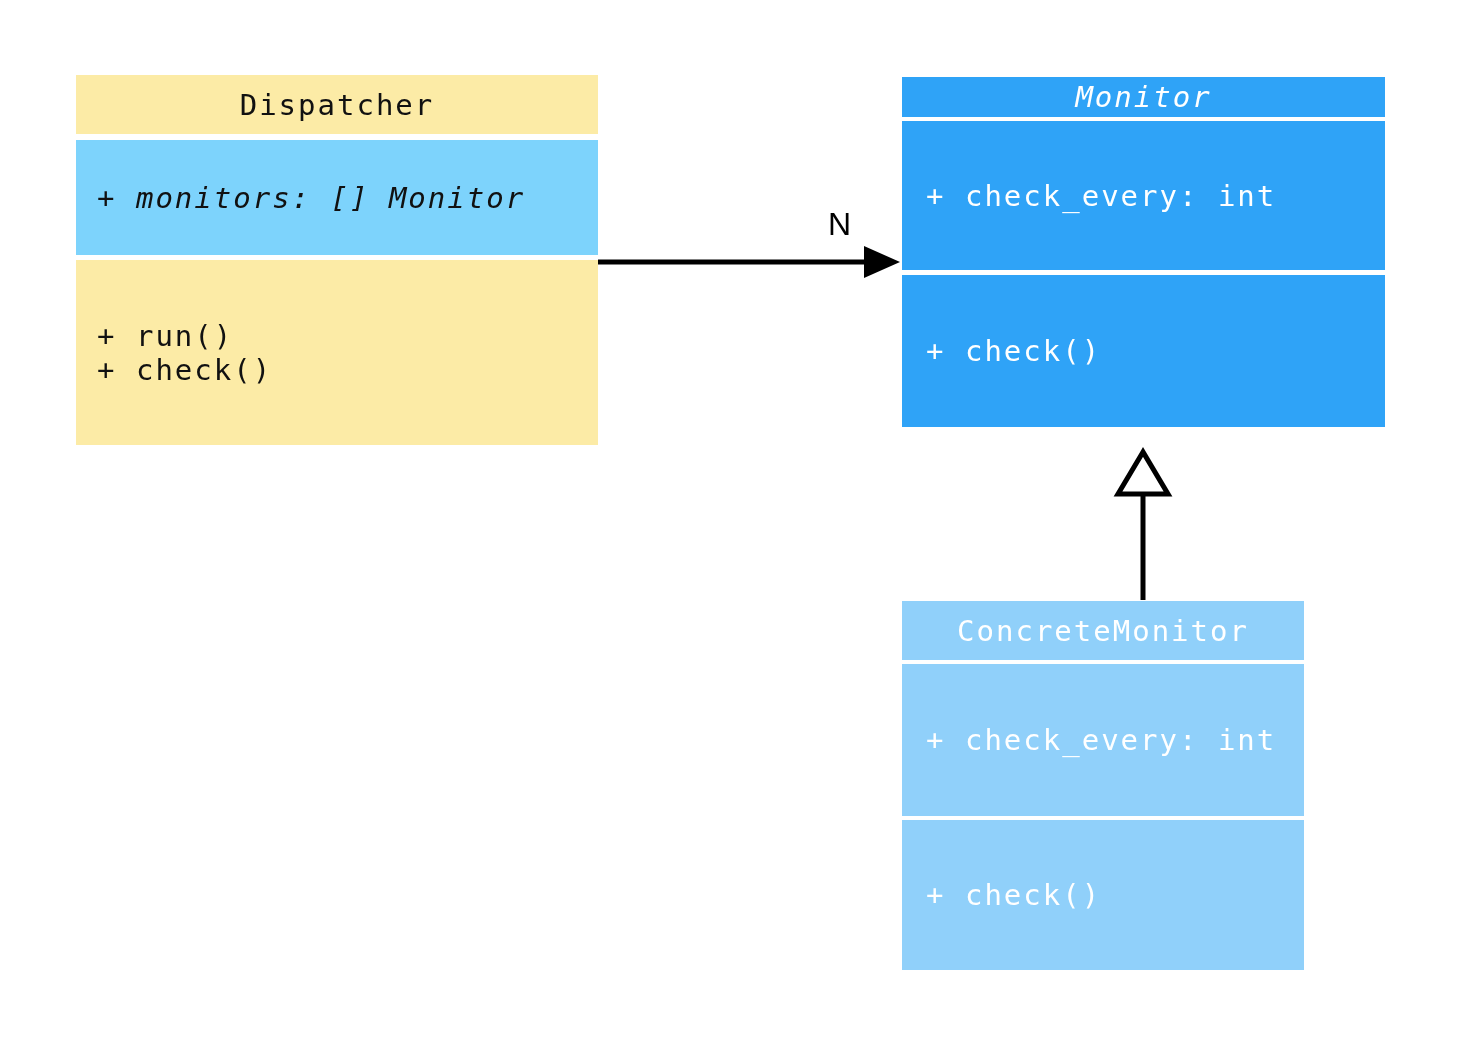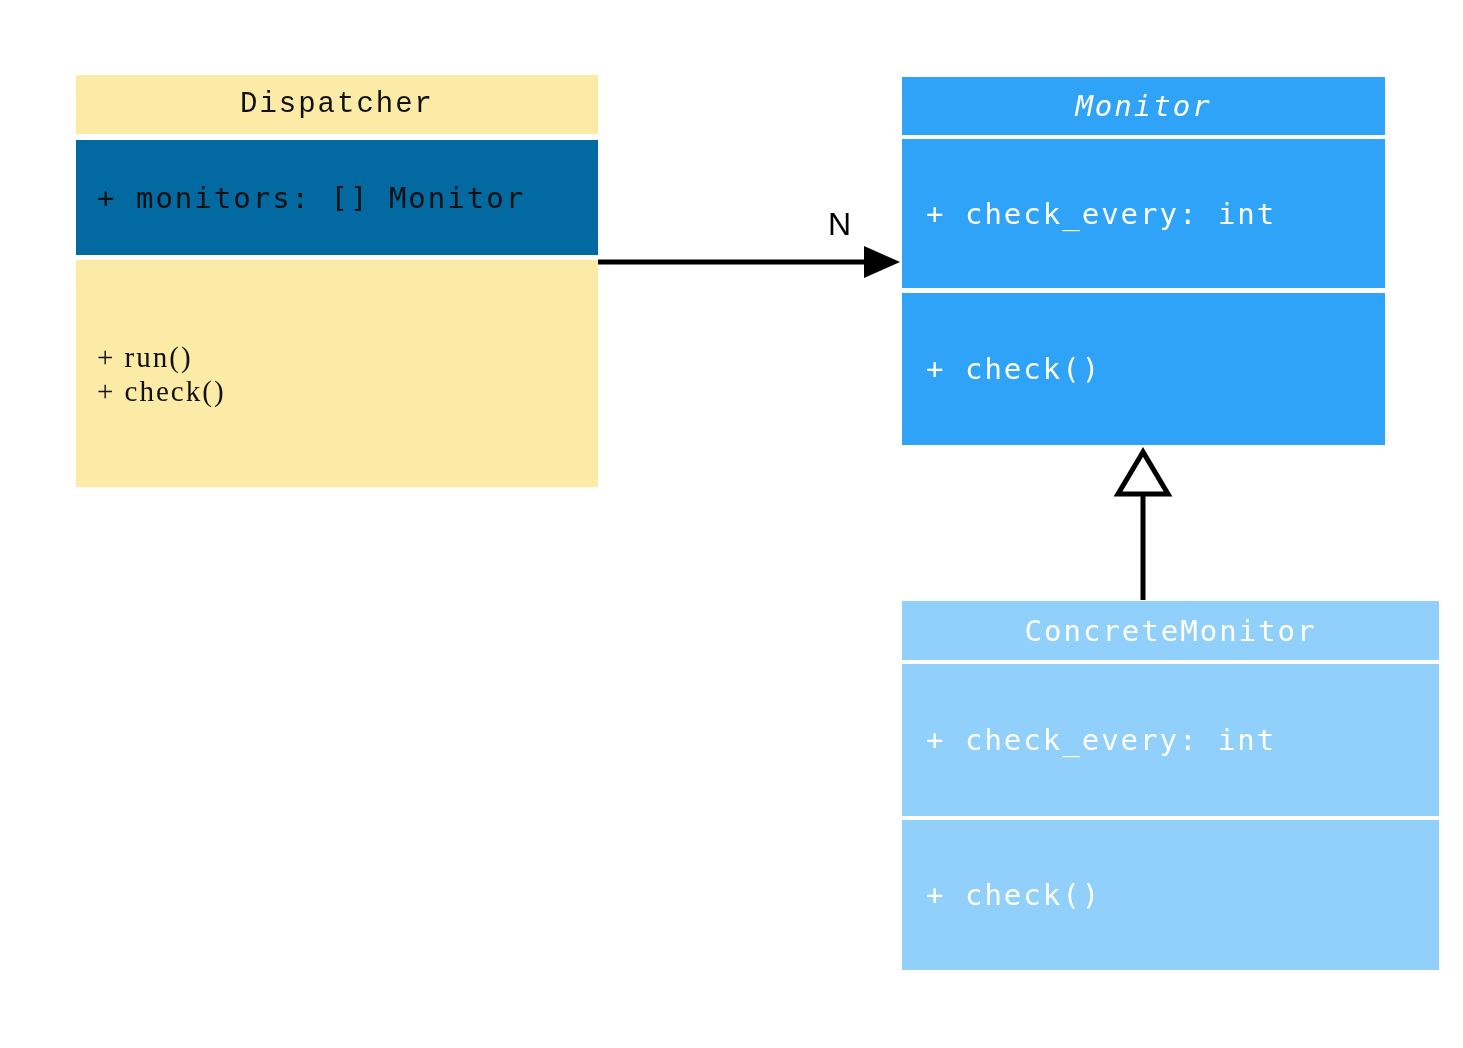--- a/index.html
+++ b/index.html
@@ -19,54 +19,54 @@
   .uml-class .section{
     display:flex;flex-direction:column;justify-content:center;
     padding-left:21px;font-size:29px;letter-spacing:2px;white-space:pre;
   }
   .uml-class .line{line-height:34px;}
 
   
   .dispatcher{left:76px;top:75px;width:522px;}
   .dispatcher .title{height:59px;margin-bottom:6px;}
   .dispatcher .attrs{height:115px;margin-bottom:5px;}
-  .dispatcher .methods{height:227px;font-family:Liberation Serif, serif;}
+  .dispatcher .methods{height:185px;}
   .dispatcher .title,.dispatcher .section{color:#111111;}
 
   
   .monitor{left:902px;top:77px;width:483px;}
-  .monitor .title{height:58px;margin-bottom:4px;font-style:italic;}
+  .monitor .title{height:40px;margin-bottom:4px;font-style:italic;}
   .monitor .attrs{height:149px;margin-bottom:5px;}
   .monitor .methods{height:152px;}
   .monitor .title,.monitor .section{color:#ffffff;}
   .monitor .section{padding-left:24px;}
 
   
-  .concrete{left:902px;top:601px;width:537px;}
+  .concrete{left:902px;top:601px;width:402px;}
   .concrete .title{height:59px;margin-bottom:4px;}
   .concrete .attrs{height:152px;margin-bottom:4px;}
   .concrete .methods{height:150px;}
   .concrete .title,.concrete .section{color:#ffffff;}
   .concrete .section{padding-left:24px;}
 
   .edges{position:absolute;left:0;top:0;pointer-events:none;}
   .edge-label{
     position:absolute;left:828px;top:206px;
     font-family:"Liberation Sans","DejaVu Sans",sans-serif;
     font-size:32px;color:#000000;
   }
 </style>
 </head>
 <body>
 
 <div class="canvas">
 
   <div class="uml-class dispatcher">
-    <div class="title" style="background-color: rgb(252, 235, 166); font-family: Liberation Mono, monospace;">Dispatcher</div>
-    <div class="section attrs" style="background-color: #0369a1;">
+    <div class="title" style="background-color: rgb(252, 235, 166);">Dispatcher</div>
+    <div class="section attrs" style="background-color: #7dd3fc; font-style: italic;">
       <div class="line">+ monitors: [] Monitor</div>
     </div>
     <div class="section methods" style="background-color: rgb(252, 235, 166);">
       <div class="line">+ run()</div>
       <div class="line">+ check()</div>
     </div>
   </div>
 
   <div class="uml-class monitor">
     <div class="title" style="background-color: rgb(47, 163, 247);">Monitor</div>

